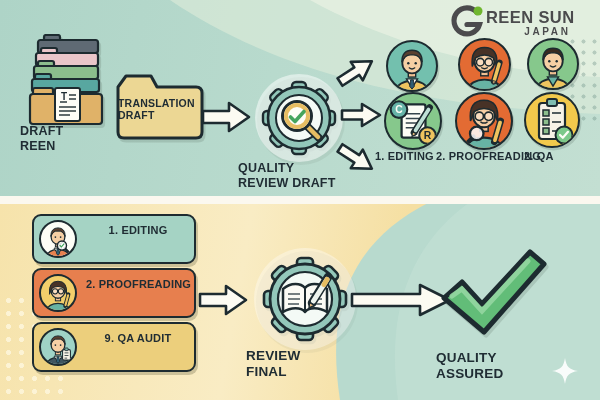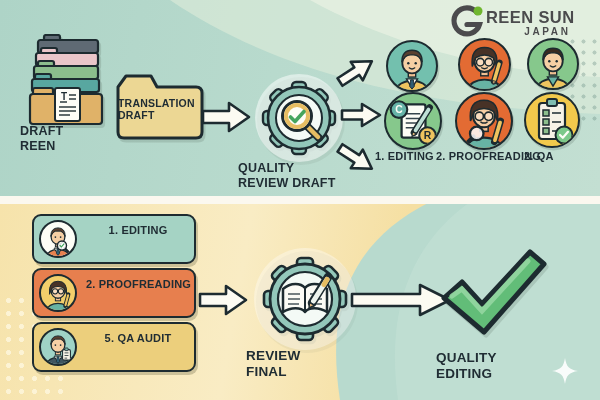--- a/index.html
+++ b/index.html
@@ -352,21 +352,21 @@
             <circle cx="30" cy="23" r="1.3" fill="#1d2b30"></circle>
           <g>
             <rect x="33" y="30" width="12" height="16" rx="2" fill="#f7f3e7" stroke="#1d2b30" stroke-width="1.6"></rect>
             <rect x="36.5" y="27.5" width="5" height="4" rx="1" fill="#7fbdb0" stroke="#1d2b30" stroke-width="1.3"></rect>
             <line x1="36" y1="35" x2="42" y2="35" stroke="#1d2b30" stroke-width="1.2"></line>
             <line x1="36" y1="39" x2="42" y2="39" stroke="#1d2b30" stroke-width="1.2"></line>
             <line x1="36" y1="43" x2="40" y2="43" stroke="#1d2b30" stroke-width="1.2"></line>
           </g>
         </svg>
       </div>
-      <div class="banner-label">5. QA AUDIT</div>
+      <div class="banner-label">9. QA AUDIT</div>
     </div>
 
     <svg class="abs" style="left:198px;top:80px" width="50" height="36" viewBox="0 0 50 36">
       <use href="#arrow-mid-shape" fill="#fcfbf2" stroke="#1d2b30" stroke-width="2.6" stroke-linejoin="round"></use>
     </svg>
 
     <svg class="abs shadowed" style="left:252px;top:44px" width="106" height="106" viewBox="0 0 106 106">
       <circle cx="53" cy="53" r="51" fill="rgba(255,255,255,.35)"></circle>
       <g fill="#93c7ba" stroke="#1d2b30" stroke-width="2.6">
         <g transform="rotate(0 53 53)">
@@ -423,21 +423,21 @@
     <svg class="abs" style="left:350px;top:78px" width="102" height="40" viewBox="0 0 102 40">
       <use href="#arrow-long-shape" fill="#fcfbf2" stroke="#1d2b30" stroke-width="2.6" stroke-linejoin="round"></use>
     </svg>
 
     <svg class="abs shadowed" style="left:438px;top:44px" width="112" height="92" viewBox="0 0 112 92">
       <polygon points="6,52 24,36 44,58 92,6 106,18 46,86" fill="#62bd78" stroke="#1d2b30" stroke-width="5" stroke-linejoin="round"></polygon>
       <polyline points="14,50 24,43 44,65 90,15" fill="none" stroke="#95d6a1" stroke-width="5" stroke-linecap="round" opacity=".9"></polyline>
     </svg>
     <div class="abs lbl lbl-13" style="left:436px;top:148px;width:116px">
       <div>QUALITY</div>
-      <div>EDITING</div>
+      <div>ASSURED</div>
     </div>
 
     <svg class="abs" style="left:552px;top:156px" width="26" height="26" viewBox="0 0 26 26">
       <path d="M13,0 C14.5,9 17,11.5 26,13 C17,14.5 14.5,17 13,26 C11.5,17 9,14.5 0,13 C9,11.5 11.5,9 13,0 Z" fill="rgba(255,255,255,.9)"></path>
     </svg>
   </div>
 
   <div class="abs divider"></div>
 </div>
 

